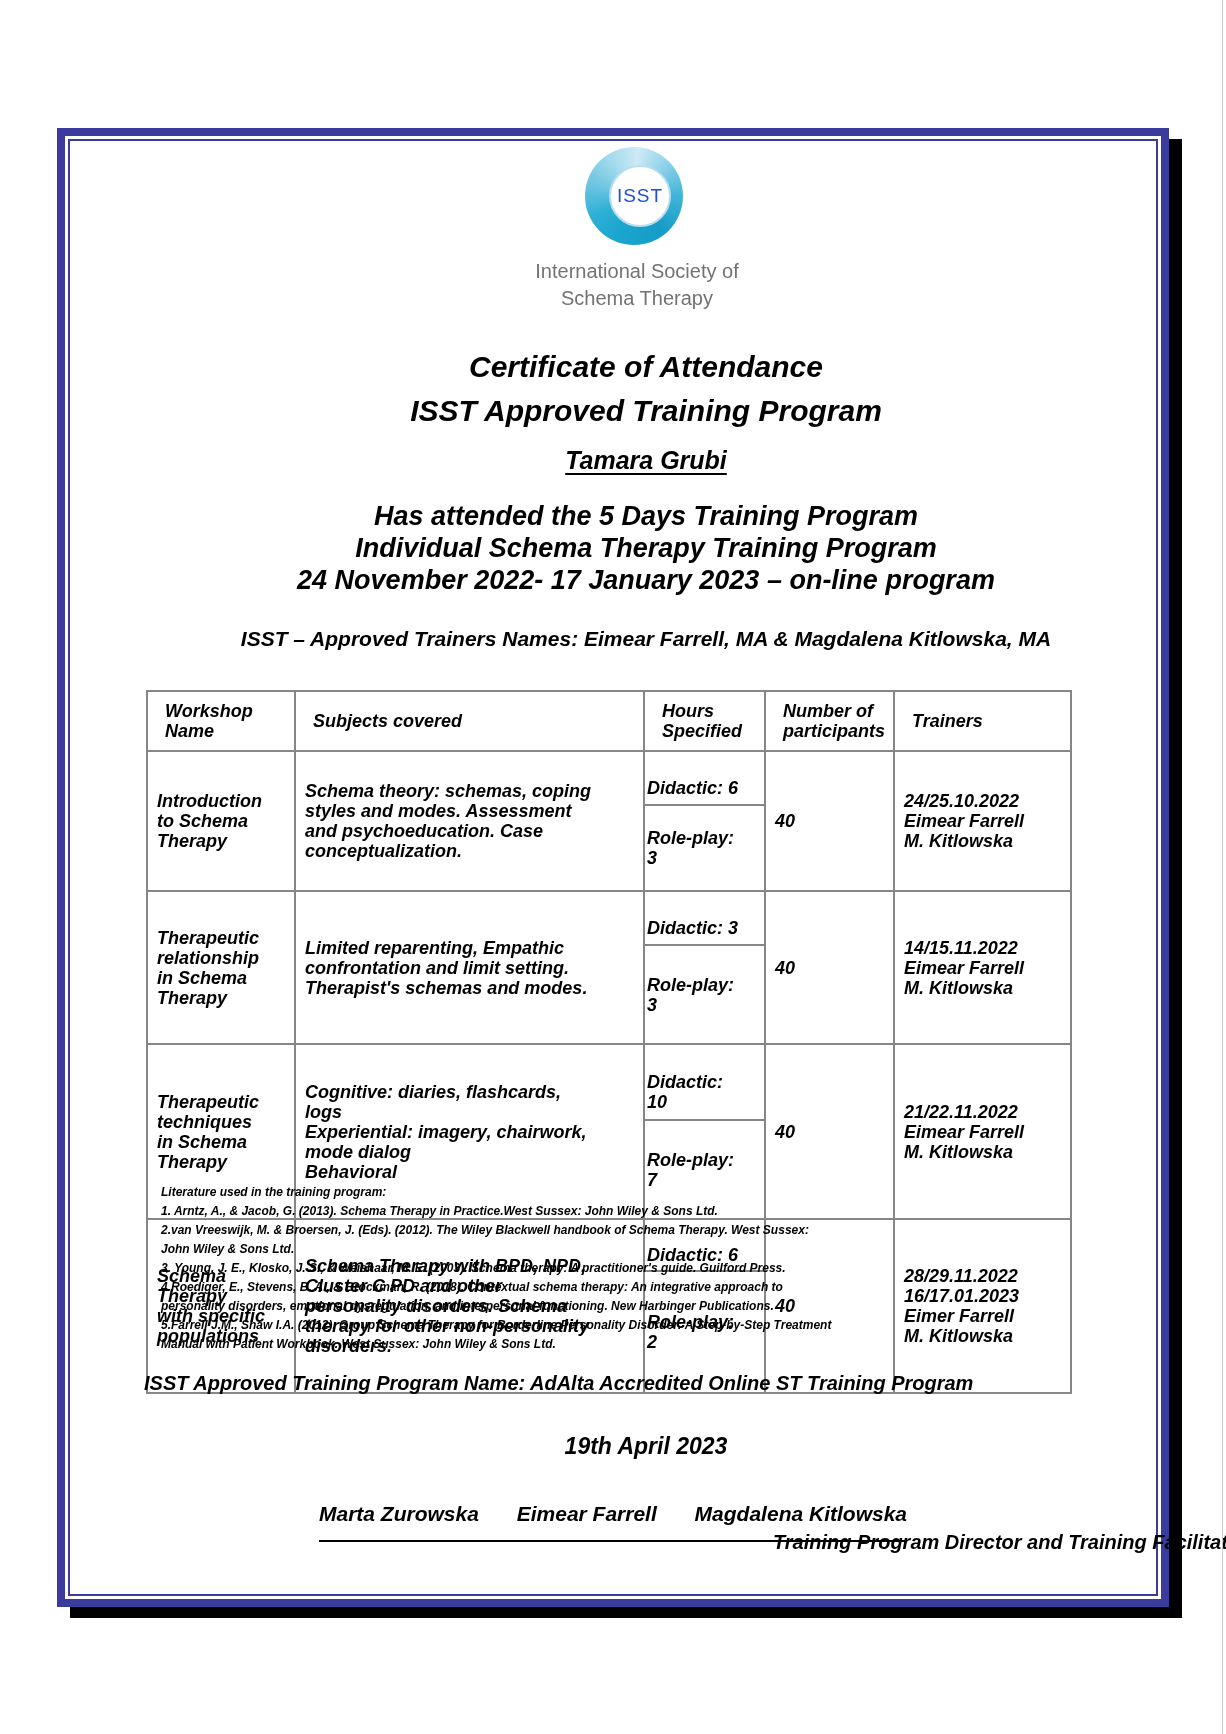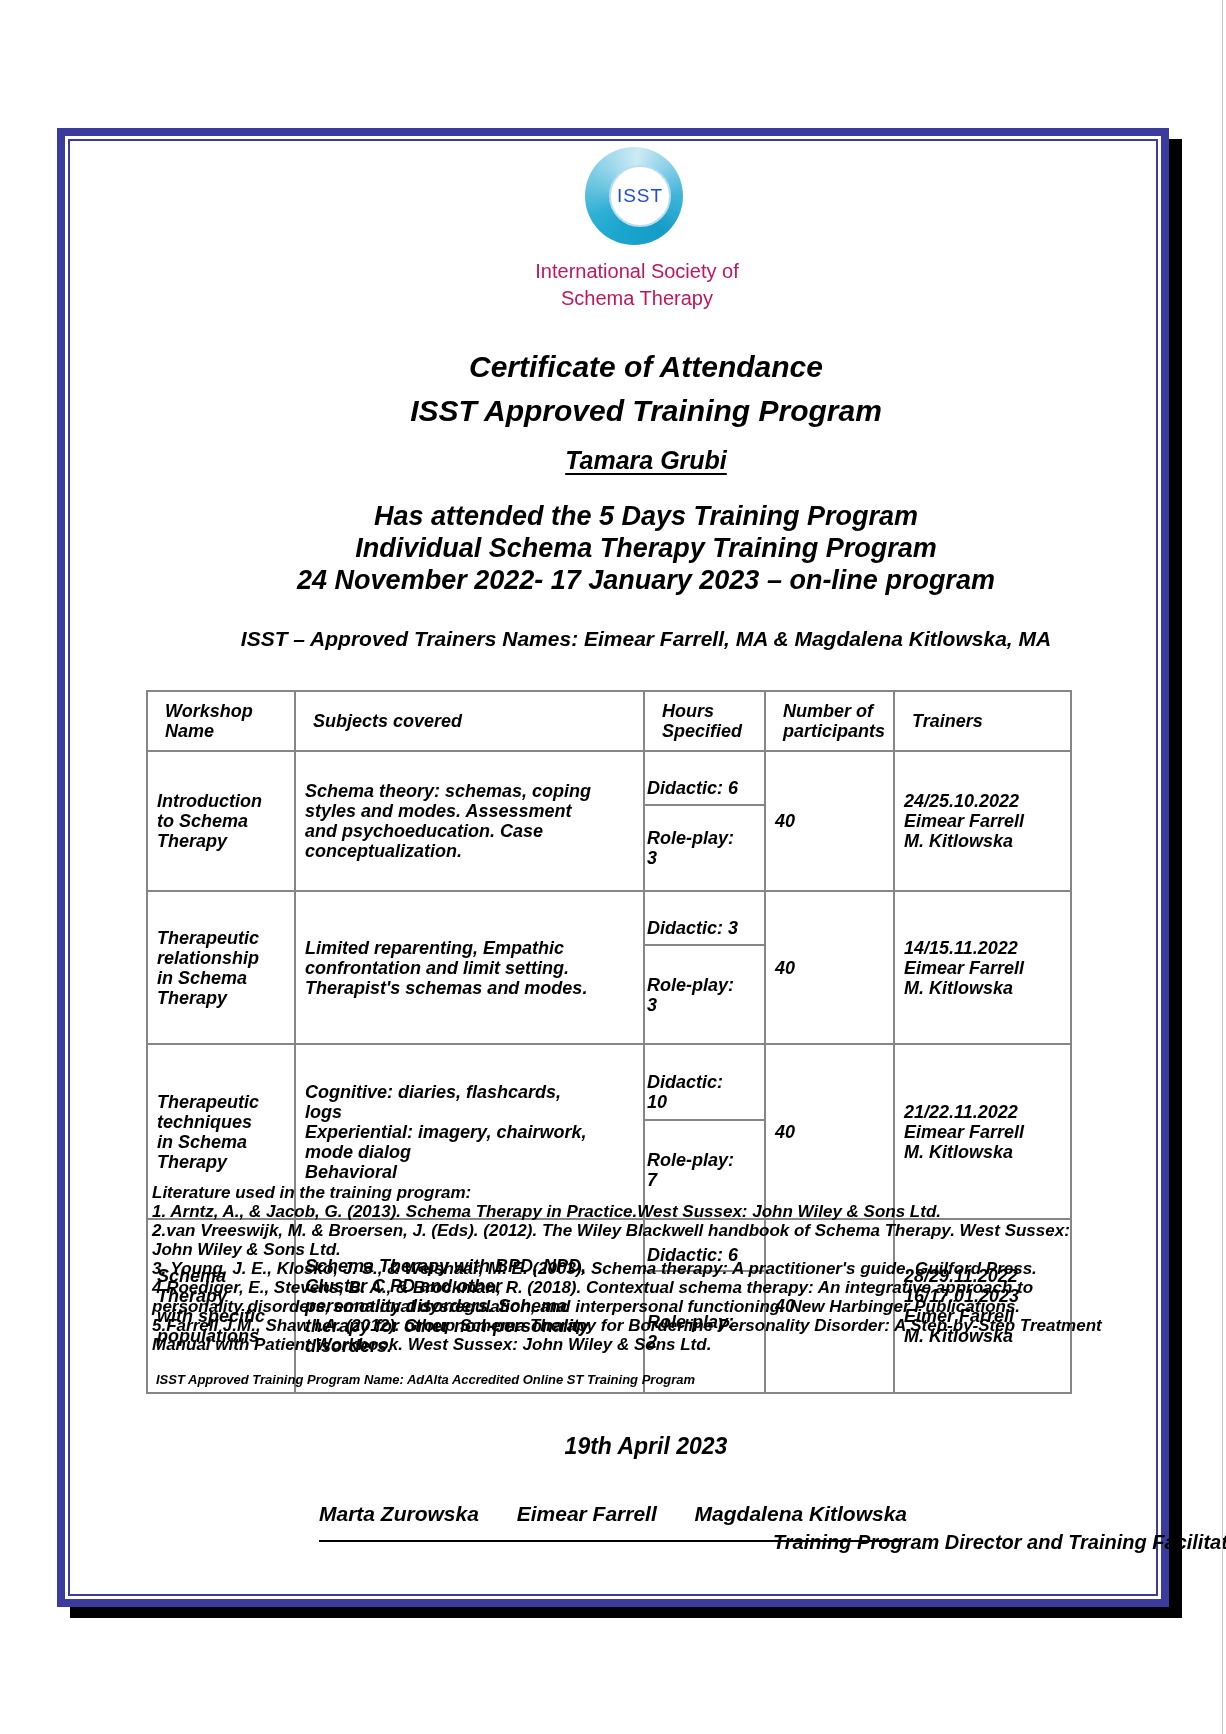--- a/index.html
+++ b/index.html
@@ -37,21 +37,21 @@
   .logo-hole{
     position:absolute;left:24px;top:18px;width:58px;height:58px;
     background:#ffffff;border:2px solid #b9ddef;border-radius:50%;
     display:flex;align-items:center;justify-content:center;
   }
   .logo-mark-text{
     font-size:19px;letter-spacing:1px;color:#1d4ed8;font-weight:400;
   }
   .wordmark{
     position:absolute;left:437px;top:258px;width:400px;
-    text-align:center;font-size:20px;line-height:27px;color:#be185d;
+    text-align:center;font-size:20px;line-height:27px;color:#737373;
   }
   
   .bi{font-weight:bold;font-style:italic;}
   .center-line{position:absolute;left:0;width:1226px;text-align:center;padding-left:33px;}
   .title-1{top:350px;font-size:30px;}
   .title-2{top:394px;font-size:30px;}
   .recipient{top:446px;font-size:25px;text-decoration:underline;text-underline-offset:4px;text-decoration-thickness:2px;}
   .attended{top:500px;font-size:27px;line-height:32px;}
   .trainers-line{top:627px;font-size:21px;}
   
@@ -73,27 +73,27 @@
     box-sizing:border-box;padding:4px 2px;
     display:flex;align-items:center;white-space:pre-line;
   }
   .h-top{border-bottom:2px solid #868686;}
   .r1 .h-top{height:34px;} .r1 .h-bottom{height:44px;}
   .r2 .h-top{height:34px;} .r2 .h-bottom{height:57px;}
   .r3 .h-top{height:56px;} .r3 .h-bottom{height:57px;}
   .r4 .h-top{height:32px;} .r4 .h-bottom{height:80px;}
   
   .literature{
-    position:absolute;left:152px;top:1183px;width:965px;
-    font-size:17px;line-height:19px;font-weight:bold;font-style:italic;
+    position:absolute;left:161px;top:1183px;width:965px;
+    font-size:12px;line-height:19px;font-weight:bold;font-style:italic;
   }
   .literature p{margin:0;white-space:pre-line;}
   .program-name{
-    position:absolute;left:156px;top:1372px;width:1000px;
-    font-size:13px;
+    position:absolute;left:144px;top:1372px;width:1000px;
+    font-size:20px;
   }
   .issue-date{top:1433px;font-size:23px;}
   
   .sig-row{
     position:absolute;left:319px;top:1502px;width:588px;
     display:flex;justify-content:space-between;
     font-size:21px;font-weight:bold;font-style:italic;
     border-bottom:2px solid #000;padding-bottom:14px;box-sizing:border-box;
   }
   .sig-role{top:1531px;font-size:20px;text-align:right;}

